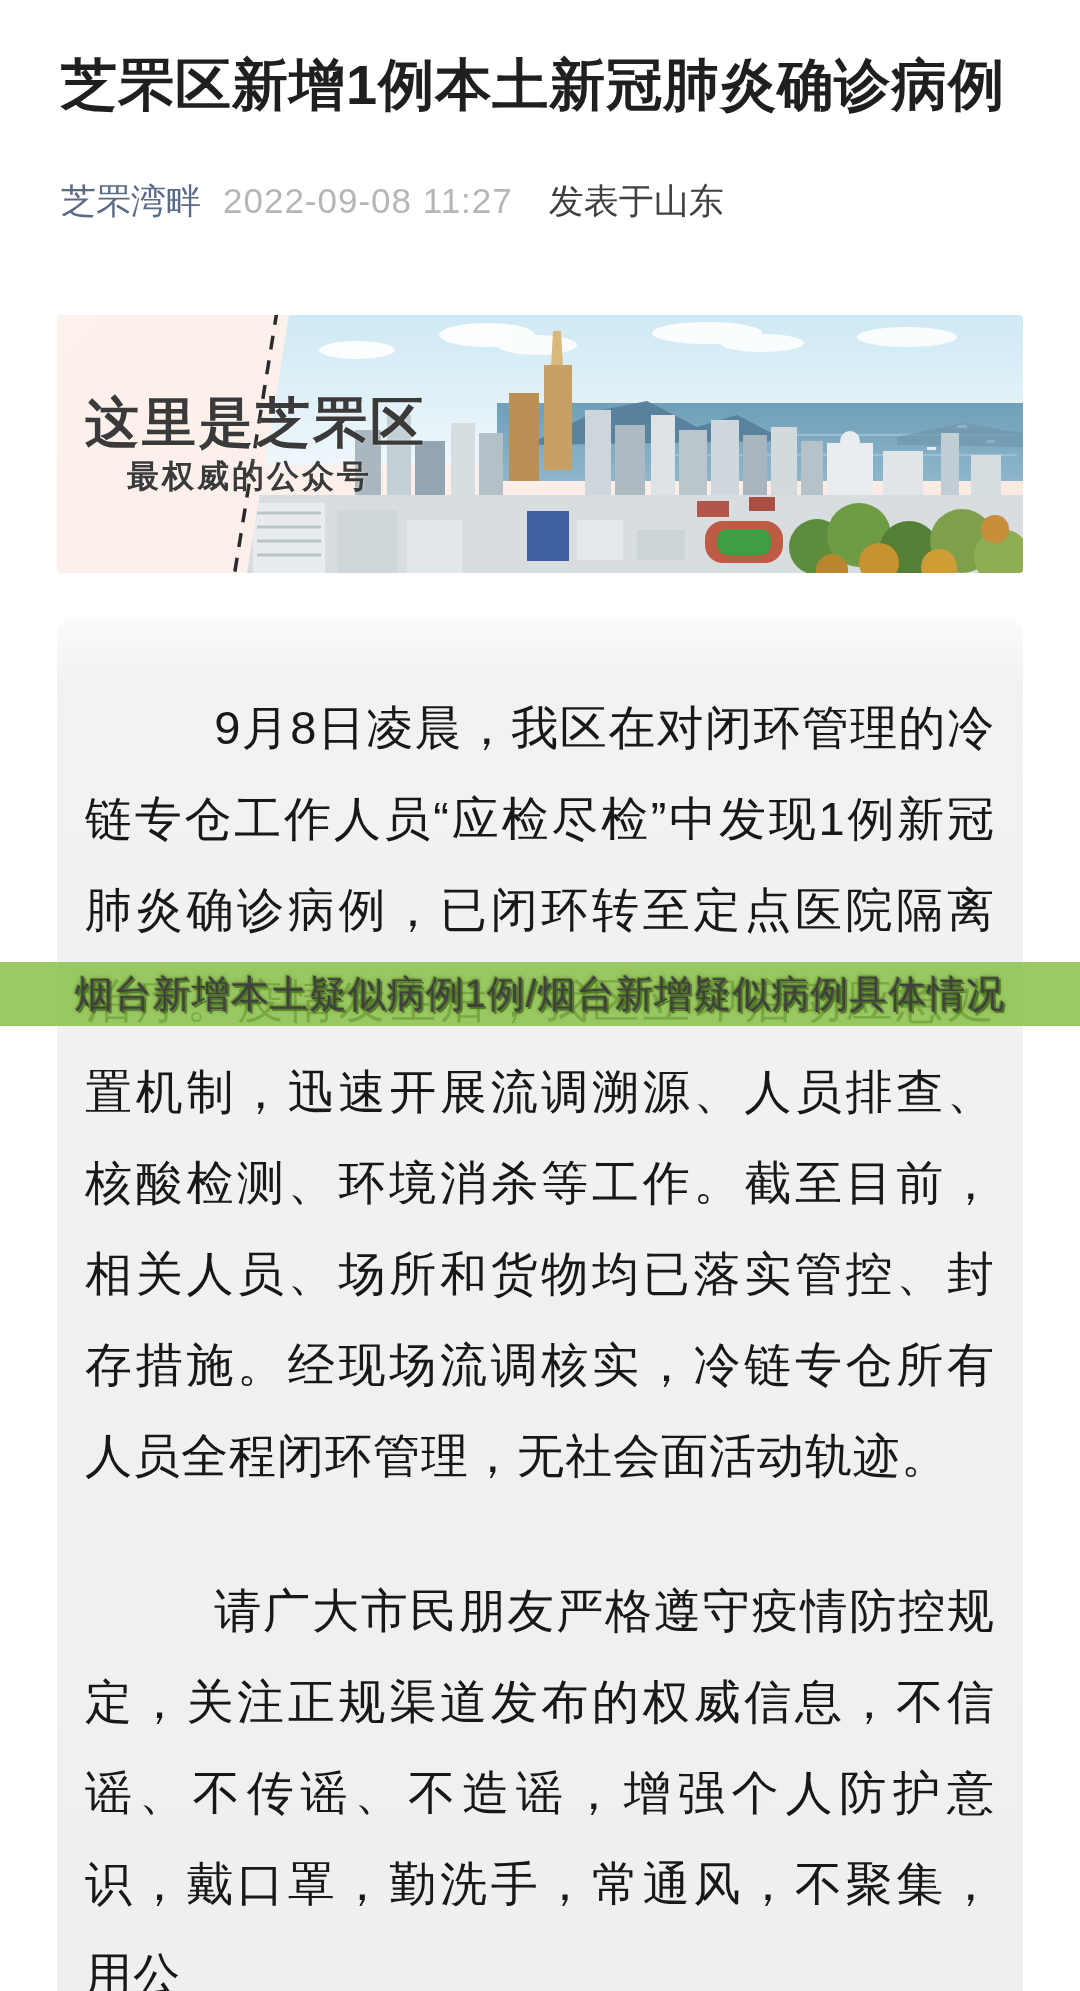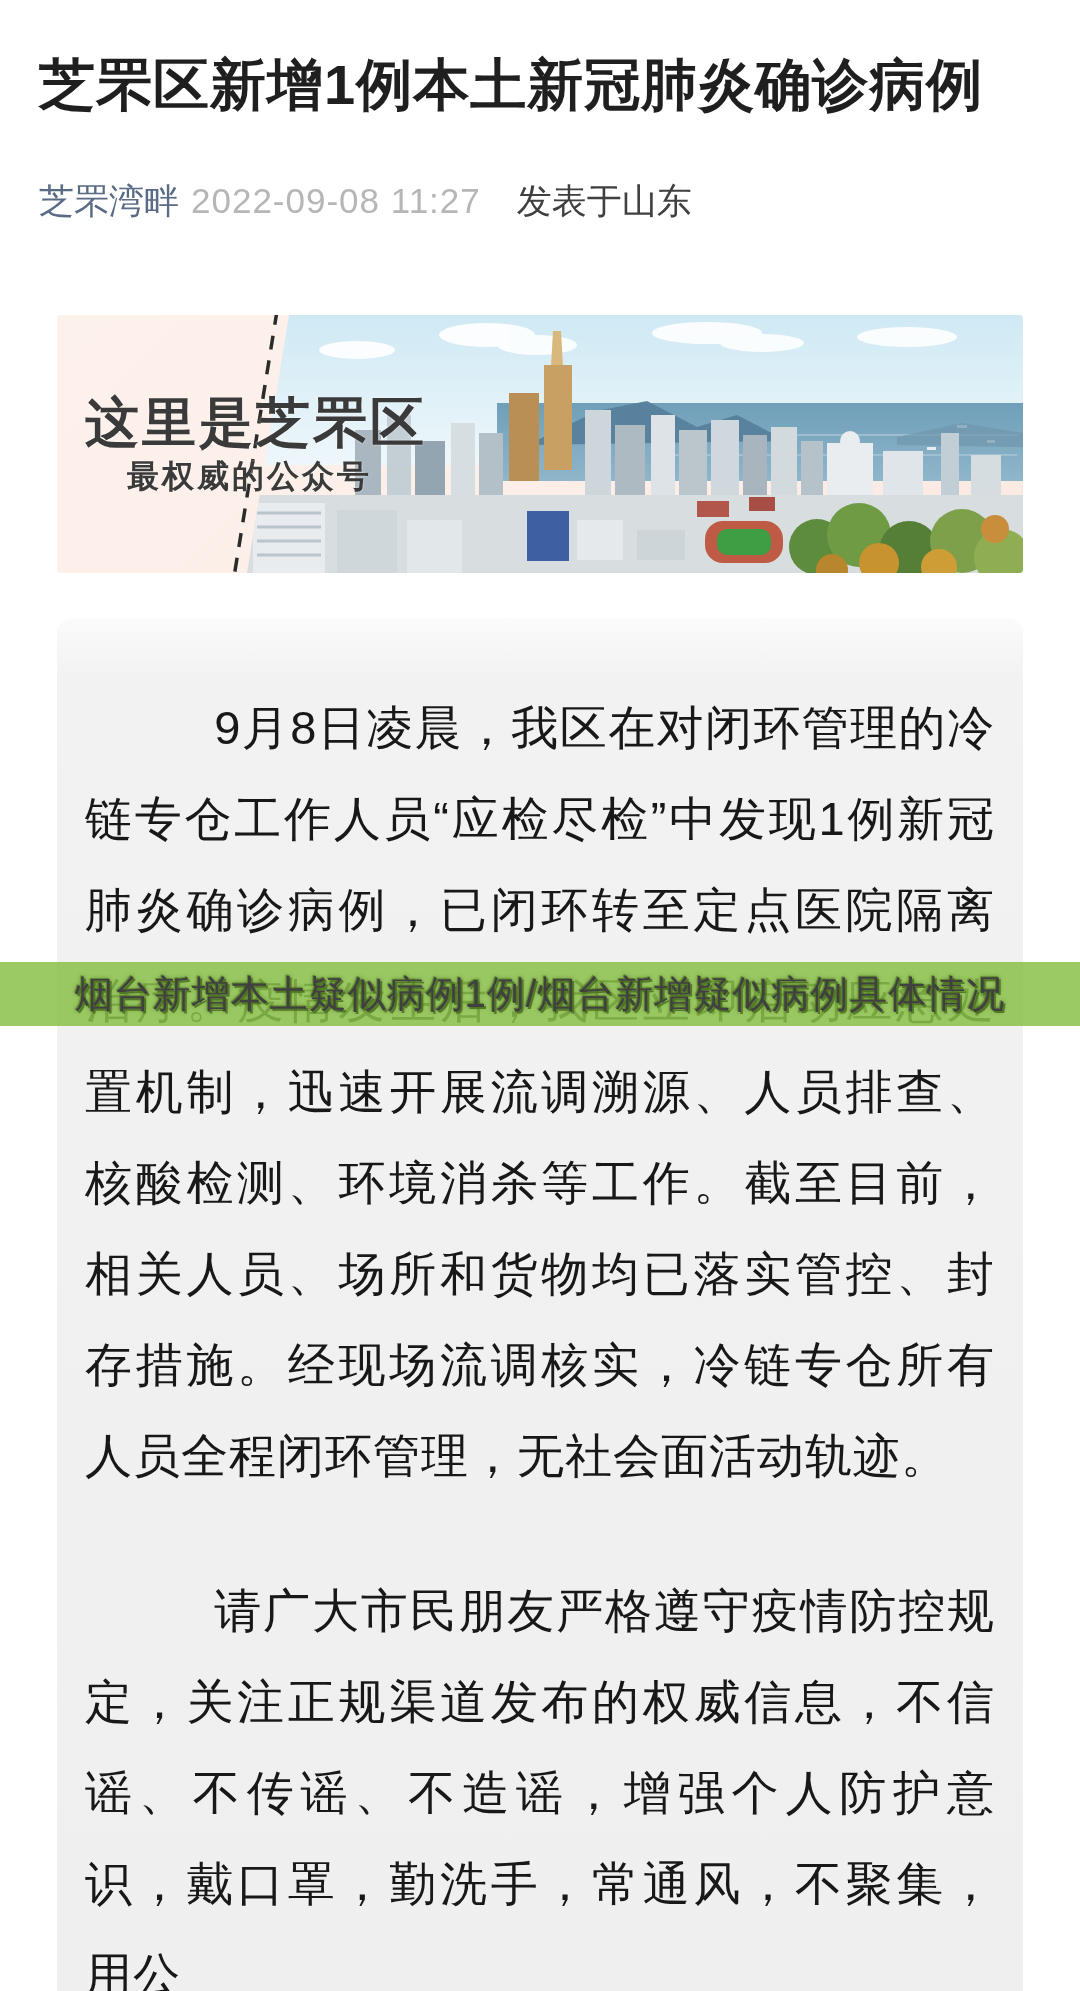--- a/index.html
+++ b/index.html
@@ -4,33 +4,33 @@
 <style>
   html,body{margin:0;padding:0;background:#ffffff;}
   .page{
     position:relative;
     width:1080px;height:1991px;
     overflow:hidden;
     background:#ffffff;
     font-family:"Liberation Sans","DejaVu Sans",sans-serif;
   }
   
-  .header{padding:46px 57px 0 39px;}
+  .header{padding:46px 57px 0 61px;}
   .title{
     margin:0;
     font-size:56px;line-height:77px;
     font-weight:700;color:#1f1f1f;
     letter-spacing:1px;
   }
   .byline{
     margin-top:56px;
     font-size:35px;line-height:44px;
     display:flex;align-items:baseline;
   }
-  .byline .author{color:#5a6b85;font-weight:500;margin-right:12px;}
+  .byline .author{color:#5a6b85;font-weight:500;margin-right:22px;}
   .byline .time{color:#b6b6b6;margin-right:36px;letter-spacing:1px;}
   .byline .location{color:#404040;}
   
   .banner{
     position:relative;
     margin:92px 57px 0 57px;
     width:966px;height:258px;
     background:linear-gradient(135deg,#fdf1ec 0%,#fceee7 60%,#fbe9e1 100%);
     border-radius:4px;
     overflow:hidden;

